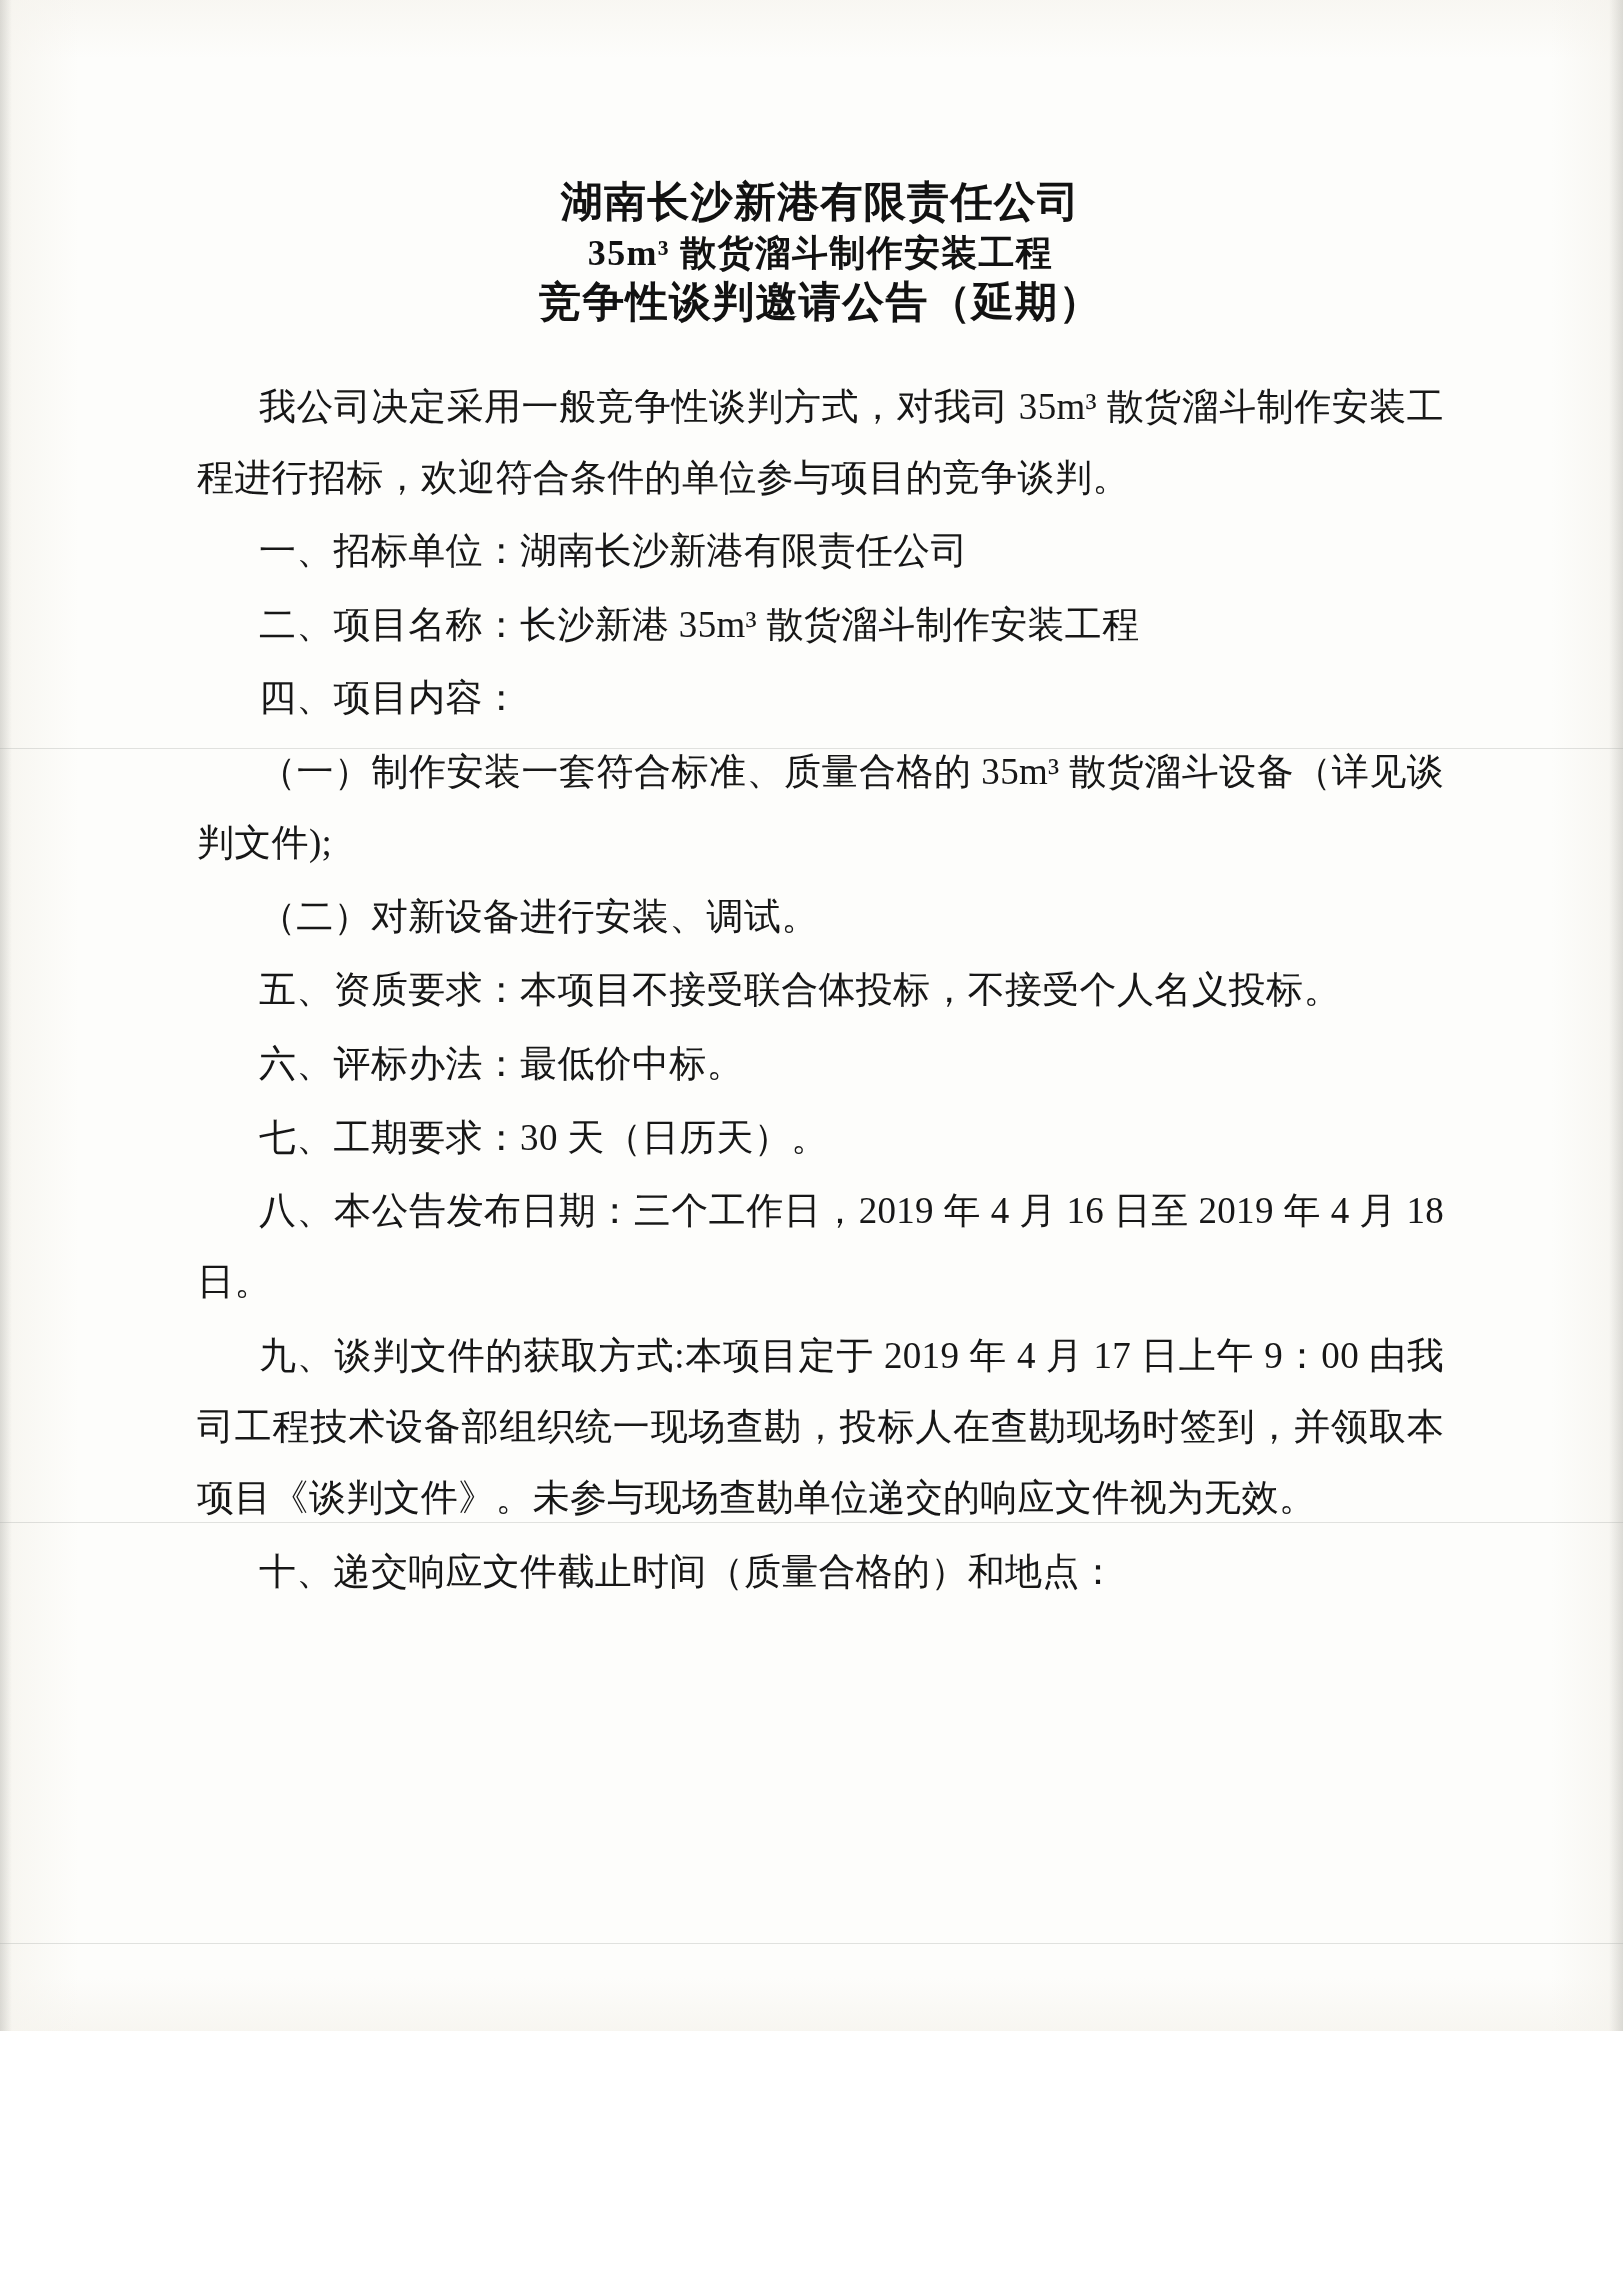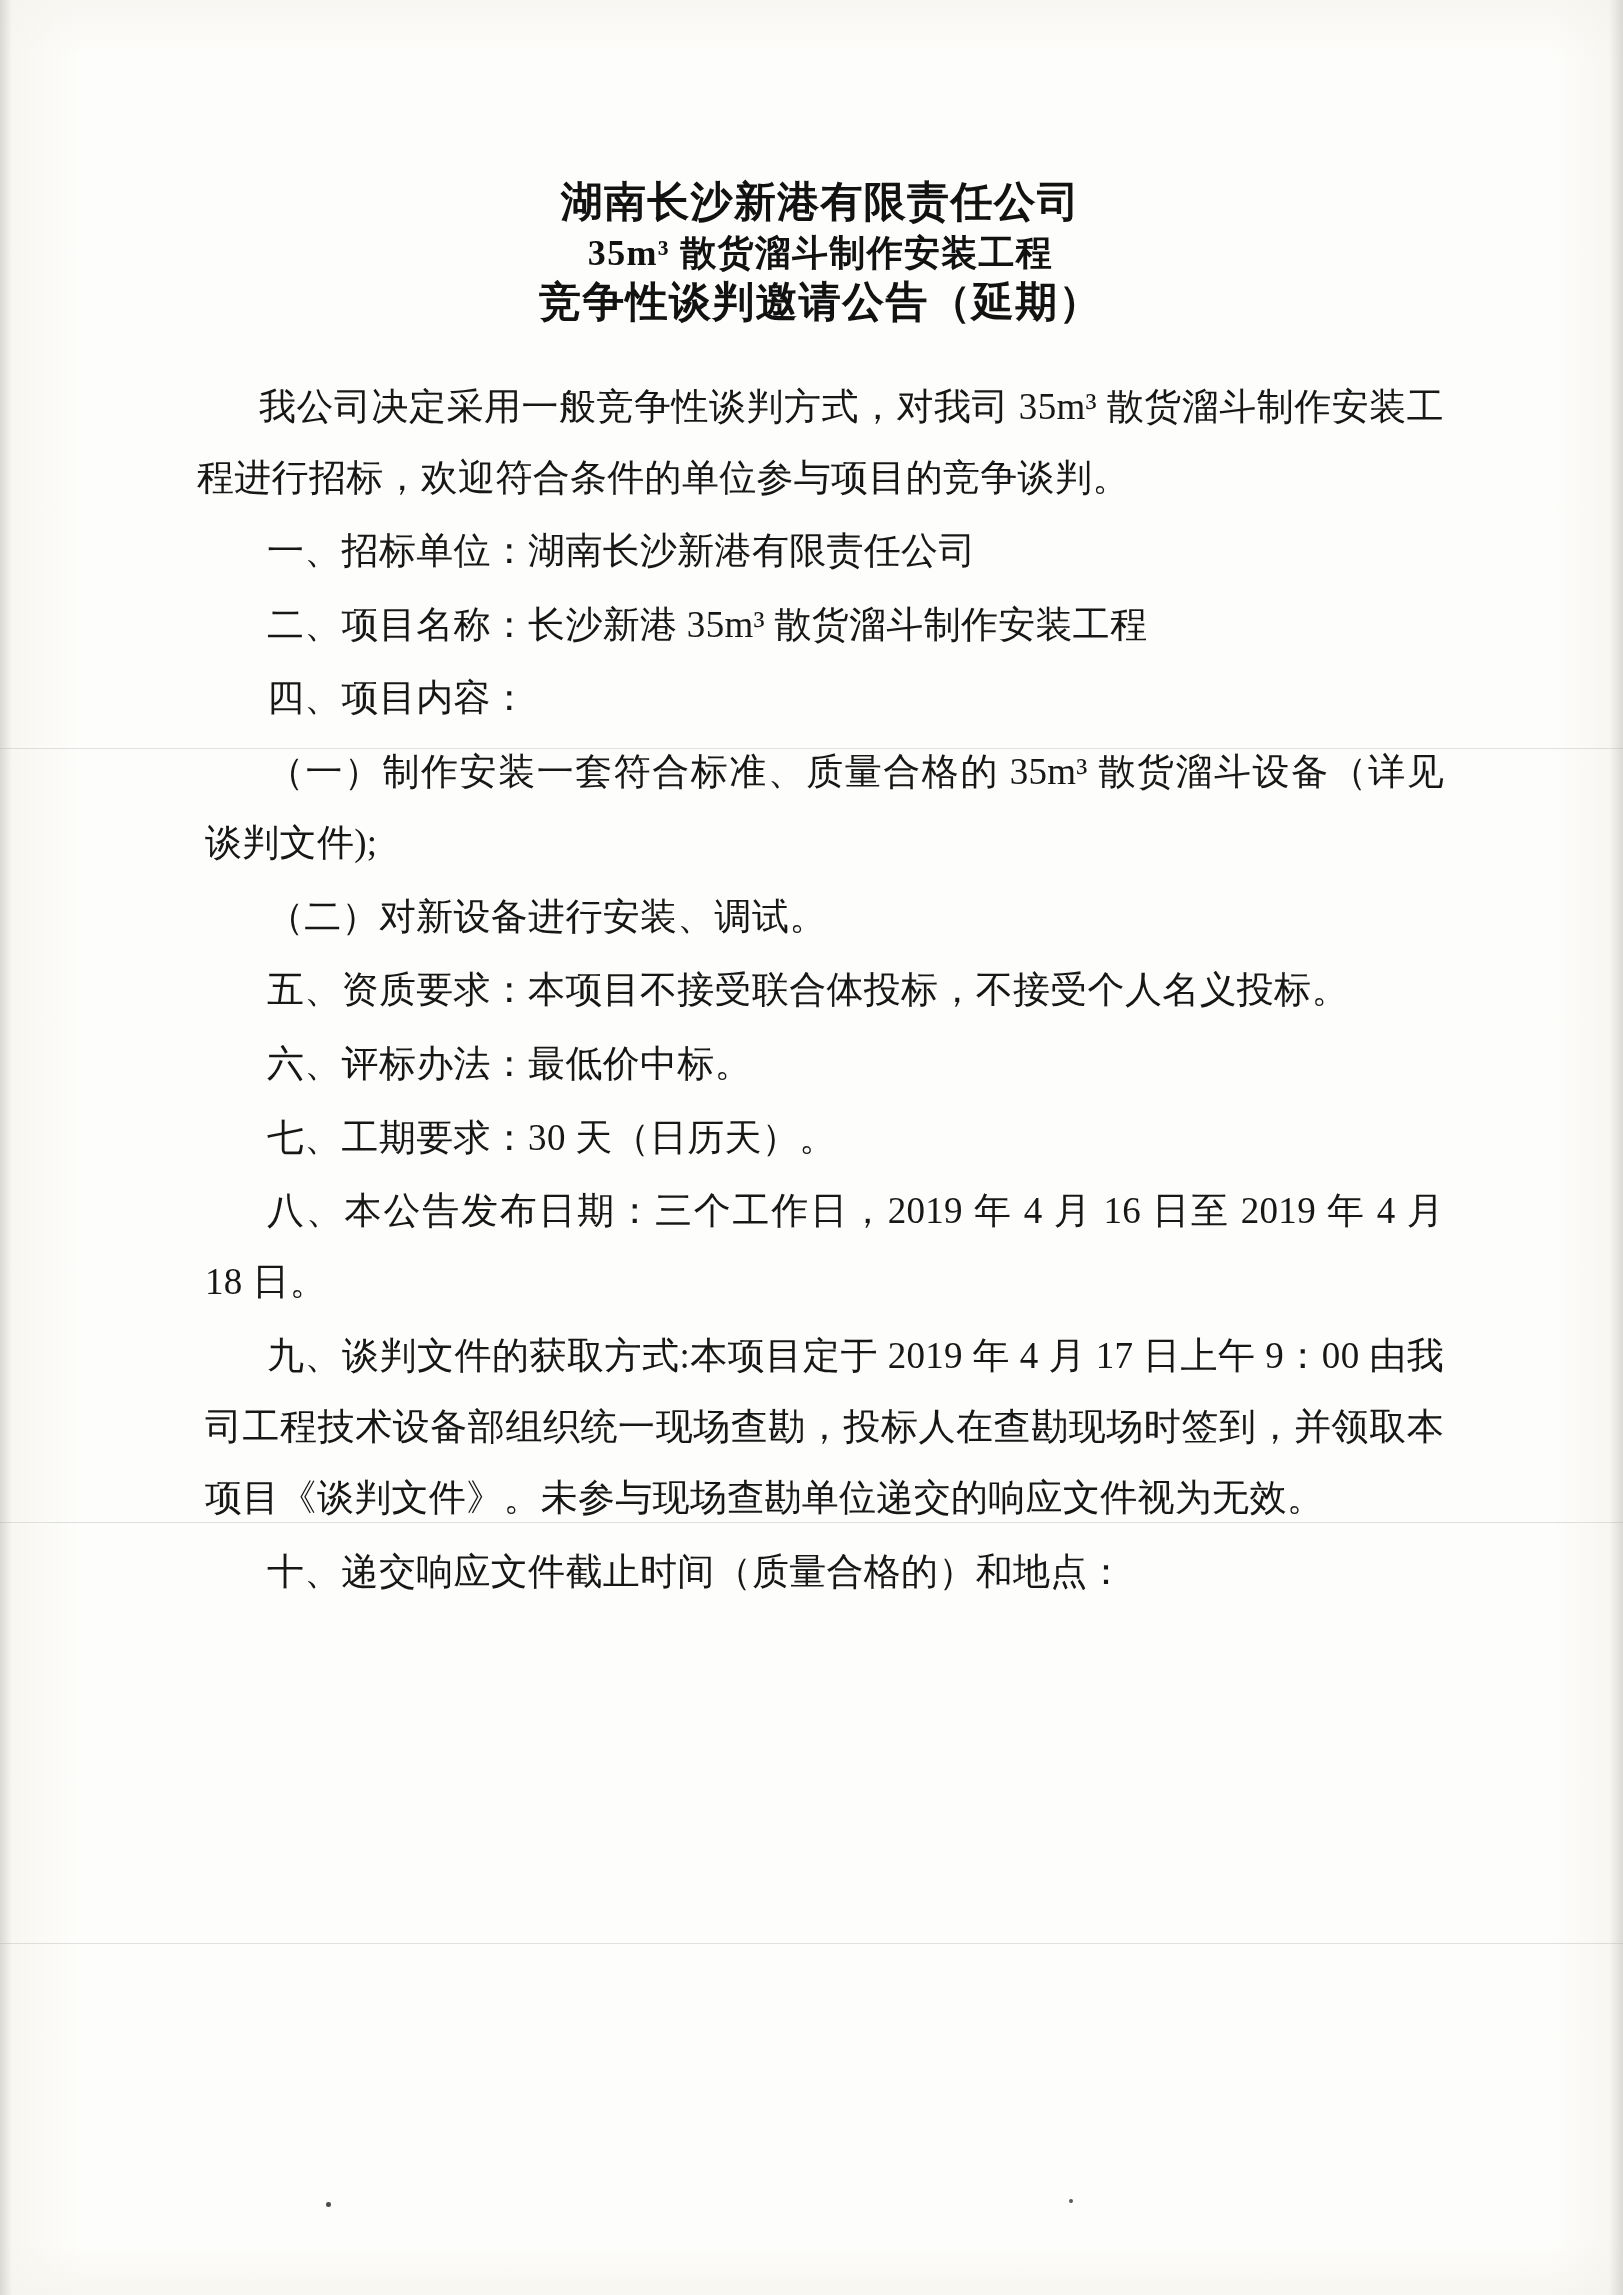--- a/index.html
+++ b/index.html
@@ -7,21 +7,21 @@
     padding: 0;
     background: #ffffff;
   }
   body {
     font-family: "Liberation Serif", "DejaVu Serif", serif;
     color: #1a1a1a;
   }
   .page {
     position: relative;
     width: 1623px;
-    height: 2295px;
+    height: 2031px;
     background: #fdfdfb;
     overflow: hidden;
   }
   
   .paper-tint {
     position: absolute;
     inset: 0;
     background:
       linear-gradient(to right, rgba(246,244,238,0.85) 0px, rgba(255,255,255,0) 79px),
       linear-gradient(to left, rgba(244,242,236,0.75) 0px, rgba(255,255,255,0) 72px),
@@ -86,21 +86,20 @@
   .para {
     margin: 0 0 2.6px 0;
     text-align: justify;
     text-justify: inter-ideograph;
   }
   .indent {
     text-indent: 62px;
   }
   .item {
     text-indent: 62px;
-    margin-left: 8px;
   }
   .dot-mark {
     position: absolute;
     left: 326px;
     top: 2202px;
     width: 4.6px;
     height: 4.6px;
     background: #4b4b4b;
     border-radius: 50%;
   }

